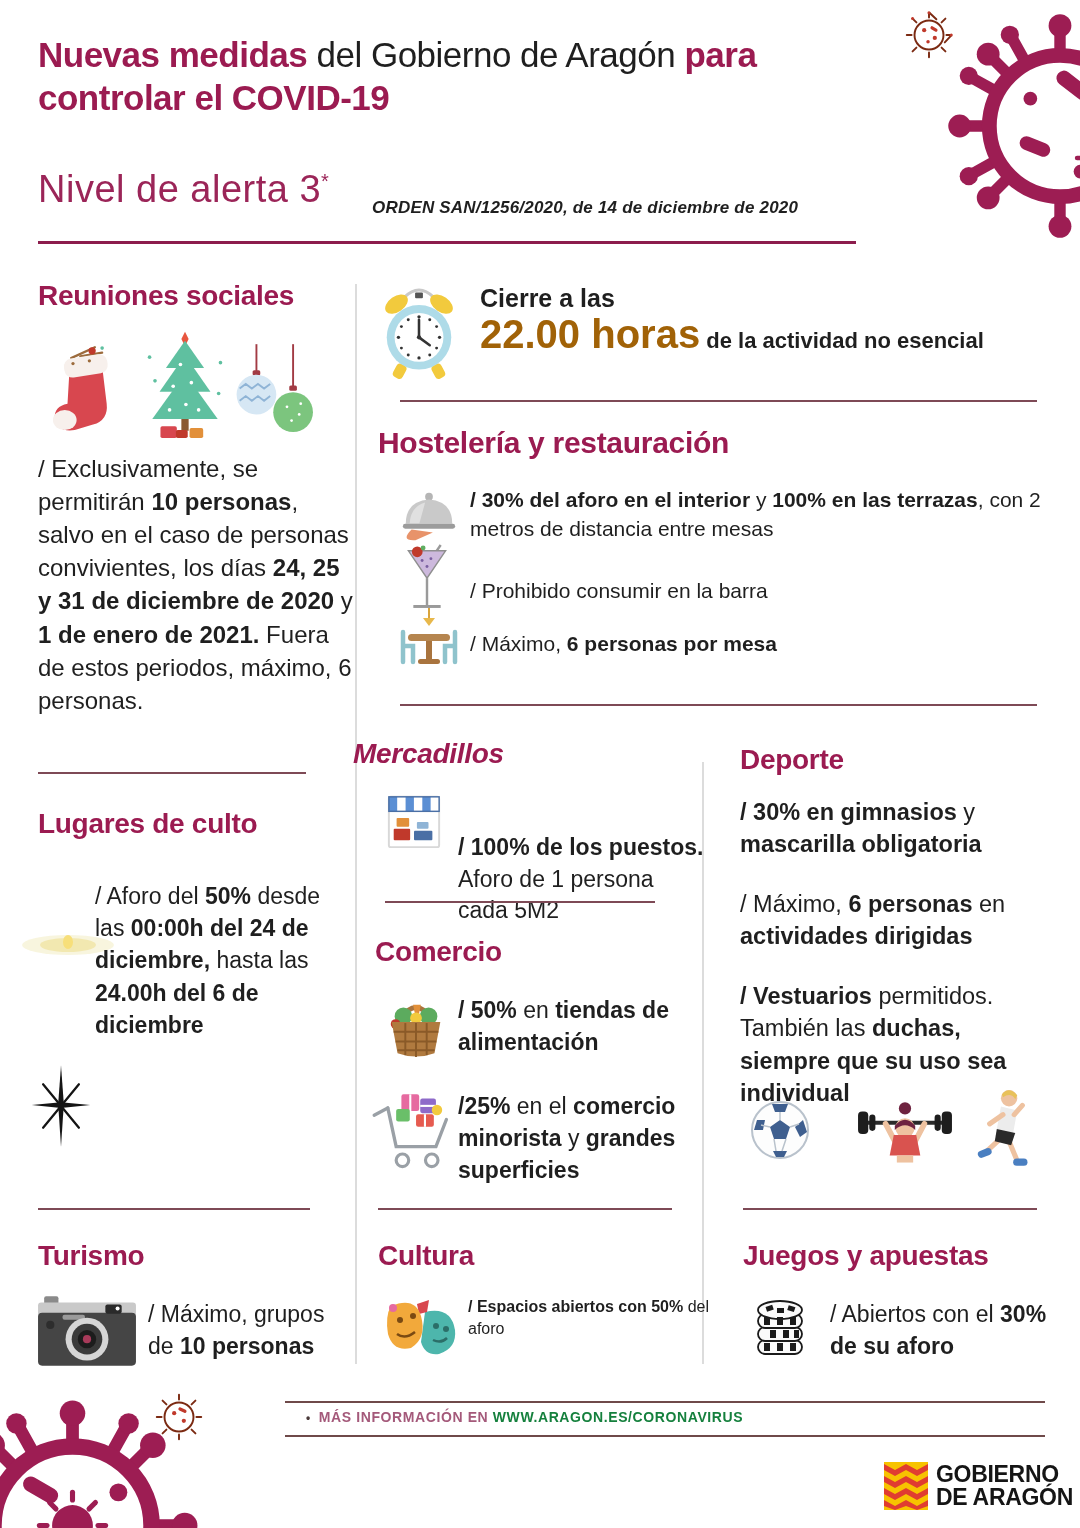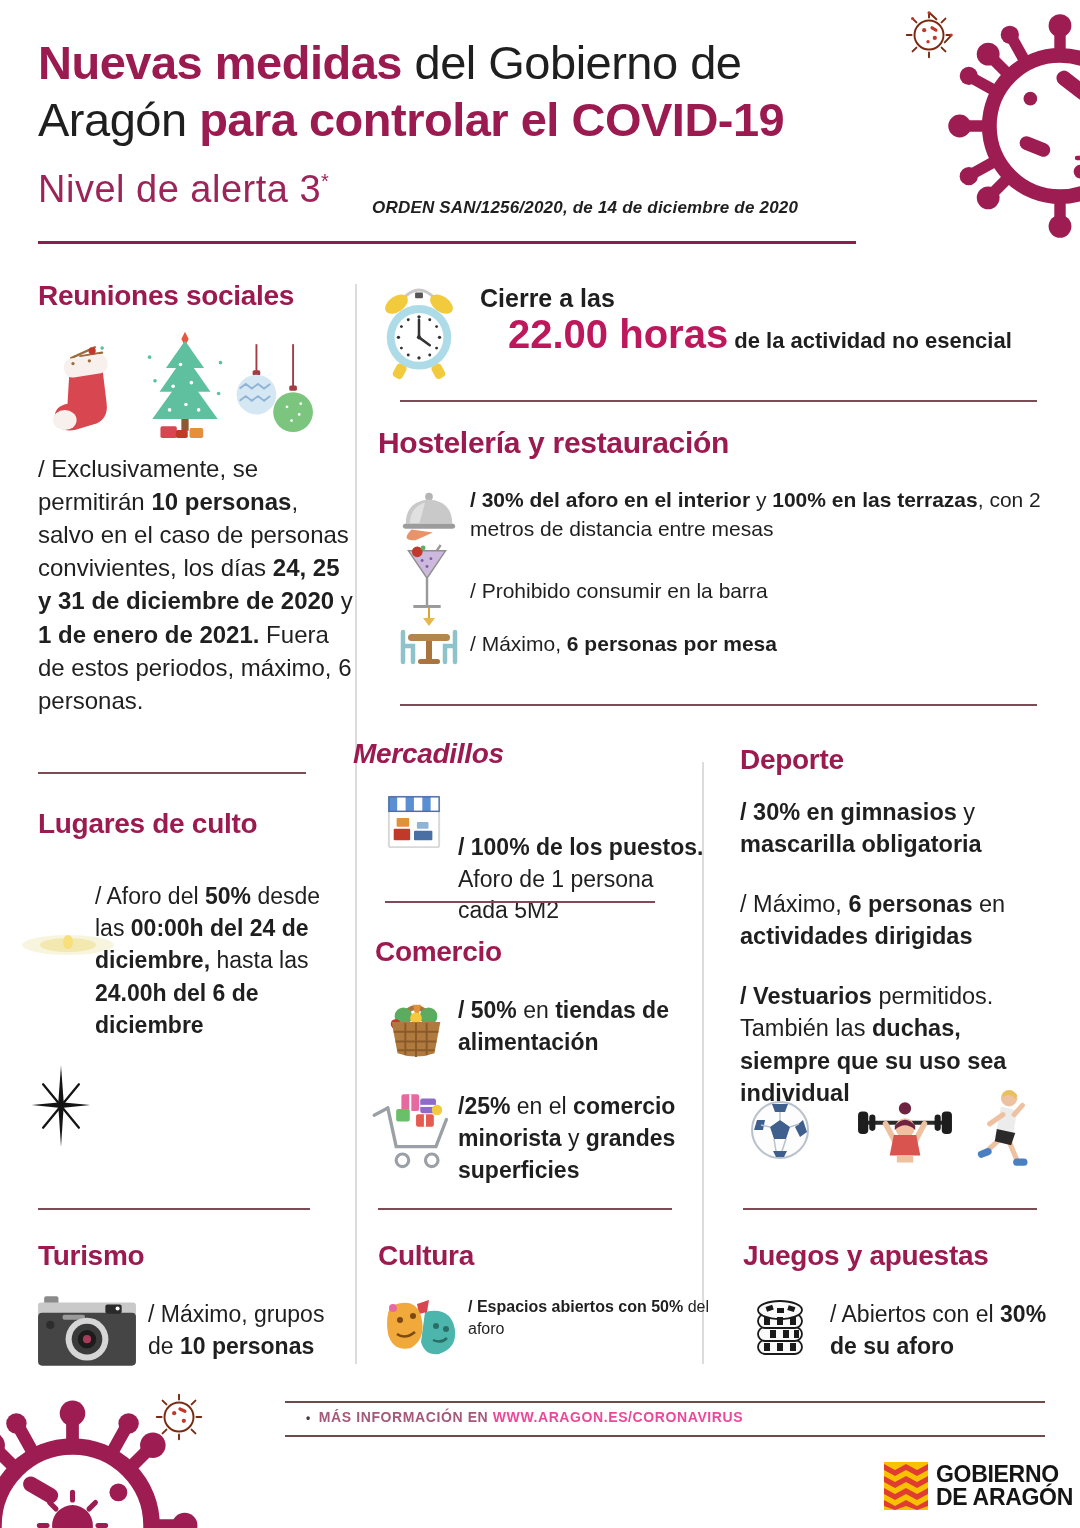--- a/index.html
+++ b/index.html
@@ -2,41 +2,41 @@
 <html><head>
 <meta charset="utf-8">
 <style>
   html,body{margin:0;padding:0;background:#e9e9e9;}
   .page{position:relative;width:1080px;height:1528px;background:#ffffff;overflow:hidden;
         font-family:"Liberation Sans",sans-serif;color:#1f1f1f;margin:0 auto;}
   .abs{position:absolute;}
   .accent{color:#9b1b51;}
   .b{font-weight:700;}
   
-  .title{left:38px;top:34px;width:820px;font-size:47px;line-height:1.22;letter-spacing:-0.5px;font-weight:400;}
+  .title{left:38px;top:34px;width:820px;font-size:35px;line-height:1.22;letter-spacing:-0.5px;font-weight:400;}
   .title .accent{font-weight:700;}
   .alert{left:38px;top:168px;font-size:38px;color:#9b2558;font-weight:400;letter-spacing:0.5px;}
   .alert sup{font-size:20px;}
   .order{left:372px;top:198px;font-size:17px;font-weight:700;font-style:italic;letter-spacing:0.2px;}
   .rule-header{left:38px;top:241px;width:818px;height:3px;background:#8c1d4d;}
   
   .heading{font-size:28px;font-weight:700;color:#9b1b51;letter-spacing:-0.3px;}
   .txt{line-height:1.36;}
   .vdiv{width:2px;background:#dcdcdc;}
   .hdiv{height:2px;background:#7e4a56;}
   .icon{display:block;}
   
   .closure1{left:480px;top:284px;font-size:25px;font-weight:700;}
   .closure2{left:480px;top:312px;white-space:nowrap;}
-  .closure2 .time{font-size:40px;font-weight:700;color:#be185d;margin-left:28px;}
+  .closure2 .time{font-size:40px;font-weight:700;color:#a16207;}
   .closure2 .suffix{font-size:22px;font-weight:700;}
   
   .fline{height:2px;background:#6f4a4a;}
   .finfo{left:306px;top:1409px;font-size:14px;font-weight:700;letter-spacing:0.6px;color:#a4597a;}
-  .finfo .url{color:#ec4899;}
+  .finfo .url{color:#15803d;}
   .finfo .dot{color:#4a3a3a;margin-right:8px;font-size:12px;}
   .logotext{left:936px;top:1463px;font-size:23px;font-weight:700;line-height:1.02;letter-spacing:-0.3px;color:#151515;}
 </style>
 </head>
 <body>
 
 <div class="page">
 
   <div class="abs title">
     <span class="accent">Nuevas medidas</span><span> del Gobierno de Aragón </span><span class="accent">para controlar el COVID-19</span>

